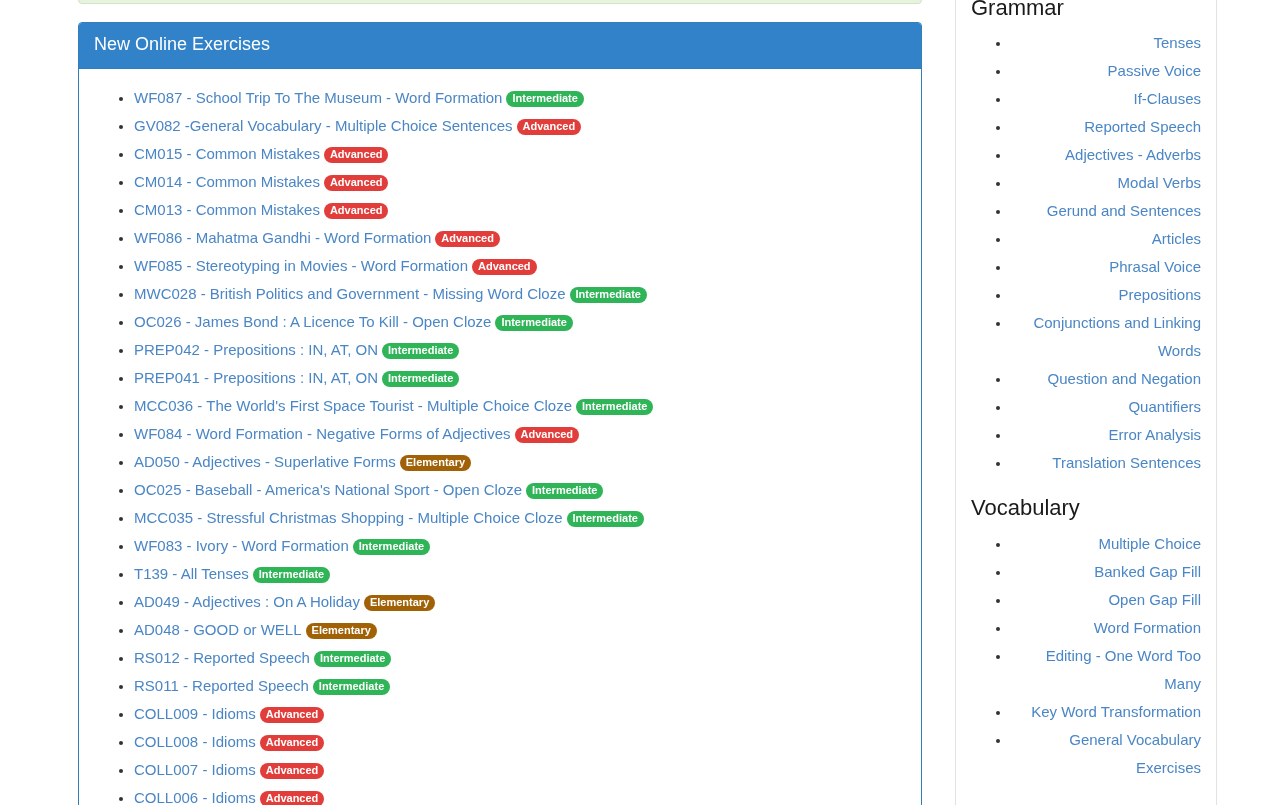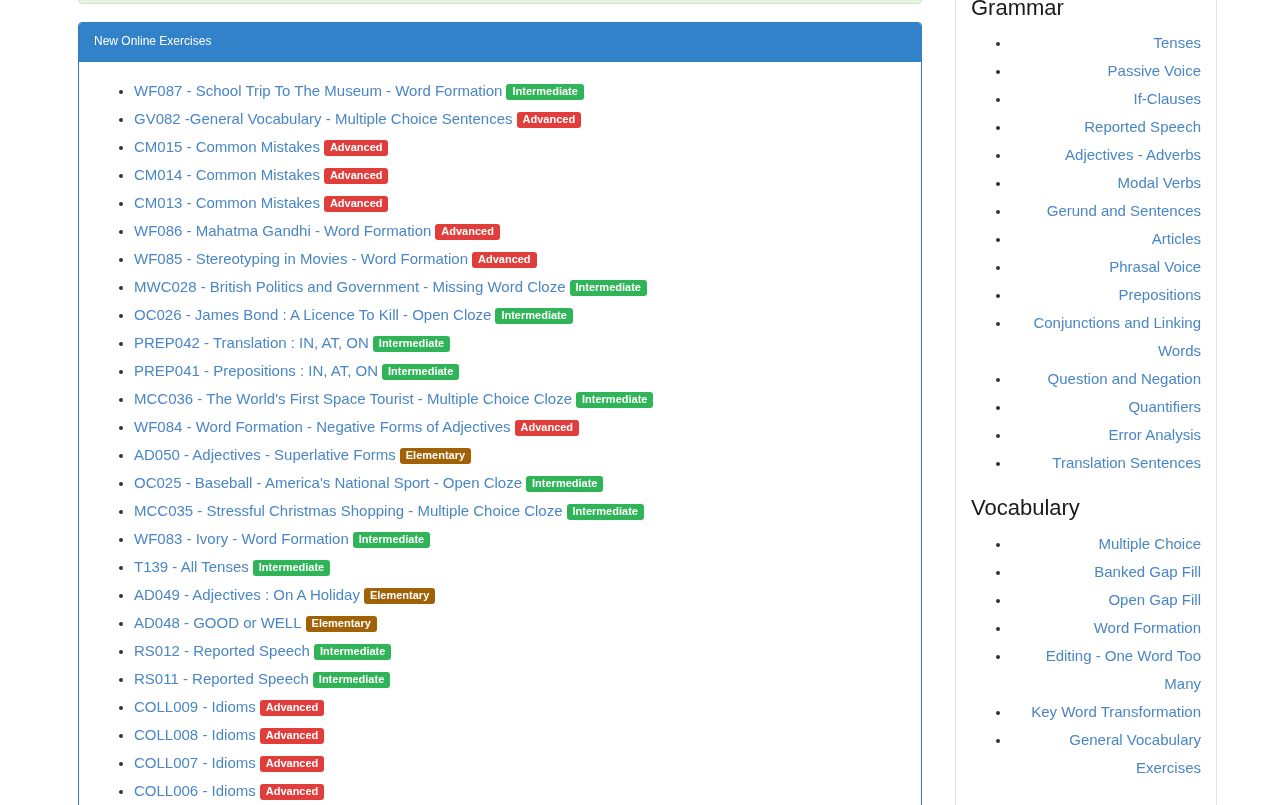--- a/index.html
+++ b/index.html
@@ -46,21 +46,21 @@
     border: 1px solid #317eb9;
     border-radius: 4px;
     background: #ffffff;
     box-sizing: border-box;
     overflow: hidden;
   }
   .panel-primary .panel-heading {
     background: #3182c8;
     color: #ffffff;
     padding: 12px 15px 13px 15px;
-    font-size: 12px;
+    font-size: 18px;
     line-height: 1.1;
     border-bottom: 1px solid #317eb9;
   }
   .panel-primary .panel-body {
     padding: 15px 15px 20px 15px;
   }
 
   ul.exercise-list {
     margin: 0;
     padding: 0 0 0 40px;
@@ -85,21 +85,21 @@
 
   .label {
     display: inline-block;
     vertical-align: 1px;
     margin-left: 4px;
     padding: 2px 6px 3px 6px;
     font-size: 11px;
     font-weight: bold;
     line-height: 1;
     color: #ffffff;
-    border-radius: 3px;
+    border-radius: 8px;
     white-space: nowrap;
   }
   .label-success { background: #2fb457; }
   .label-danger  { background: #e13e3b; }
   .label-primary { background: #a16207; }
 
   
   .sidebar {
     position: absolute;
     left: 955px;
@@ -154,21 +154,21 @@
       <ul class="exercise-list">
           <li><a class="ex-link">WF087 - School Trip To The Museum - Word Formation</a><span class="label label-success">Intermediate</span></li>
           <li><a class="ex-link">GV082 -General Vocabulary - Multiple Choice Sentences</a><span class="label label-danger">Advanced</span></li>
           <li><a class="ex-link">CM015 - Common Mistakes</a><span class="label label-danger">Advanced</span></li>
           <li><a class="ex-link">CM014 - Common Mistakes</a><span class="label label-danger">Advanced</span></li>
           <li><a class="ex-link">CM013 - Common Mistakes</a><span class="label label-danger">Advanced</span></li>
           <li><a class="ex-link">WF086 - Mahatma Gandhi - Word Formation</a><span class="label label-danger">Advanced</span></li>
           <li><a class="ex-link">WF085 - Stereotyping in Movies - Word Formation</a><span class="label label-danger">Advanced</span></li>
           <li><a class="ex-link">MWC028 - British Politics and Government - Missing Word Cloze</a><span class="label label-success">Intermediate</span></li>
           <li><a class="ex-link">OC026 - James Bond : A Licence To Kill - Open Cloze</a><span class="label label-success">Intermediate</span></li>
-          <li><a class="ex-link">PREP042 - Translation : IN, AT, ON</a><span class="label label-success">Intermediate</span></li>
+          <li><a class="ex-link">PREP042 - Prepositions : IN, AT, ON</a><span class="label label-success">Intermediate</span></li>
           <li><a class="ex-link">PREP041 - Prepositions : IN, AT, ON</a><span class="label label-success">Intermediate</span></li>
           <li><a class="ex-link">MCC036 - The World's First Space Tourist - Multiple Choice Cloze</a><span class="label label-success">Intermediate</span></li>
           <li><a class="ex-link">WF084 - Word Formation - Negative Forms of Adjectives</a><span class="label label-danger">Advanced</span></li>
           <li><a class="ex-link">AD050 - Adjectives - Superlative Forms</a><span class="label label-primary">Elementary</span></li>
           <li><a class="ex-link">OC025 - Baseball - America's National Sport - Open Cloze</a><span class="label label-success">Intermediate</span></li>
           <li><a class="ex-link">MCC035 - Stressful Christmas Shopping - Multiple Choice Cloze</a><span class="label label-success">Intermediate</span></li>
           <li><a class="ex-link">WF083 - Ivory - Word Formation</a><span class="label label-success">Intermediate</span></li>
           <li><a class="ex-link">T139 - All Tenses</a><span class="label label-success">Intermediate</span></li>
           <li><a class="ex-link">AD049 - Adjectives : On A Holiday</a><span class="label label-primary">Elementary</span></li>
           <li><a class="ex-link">AD048 - GOOD or WELL</a><span class="label label-primary">Elementary</span></li>

